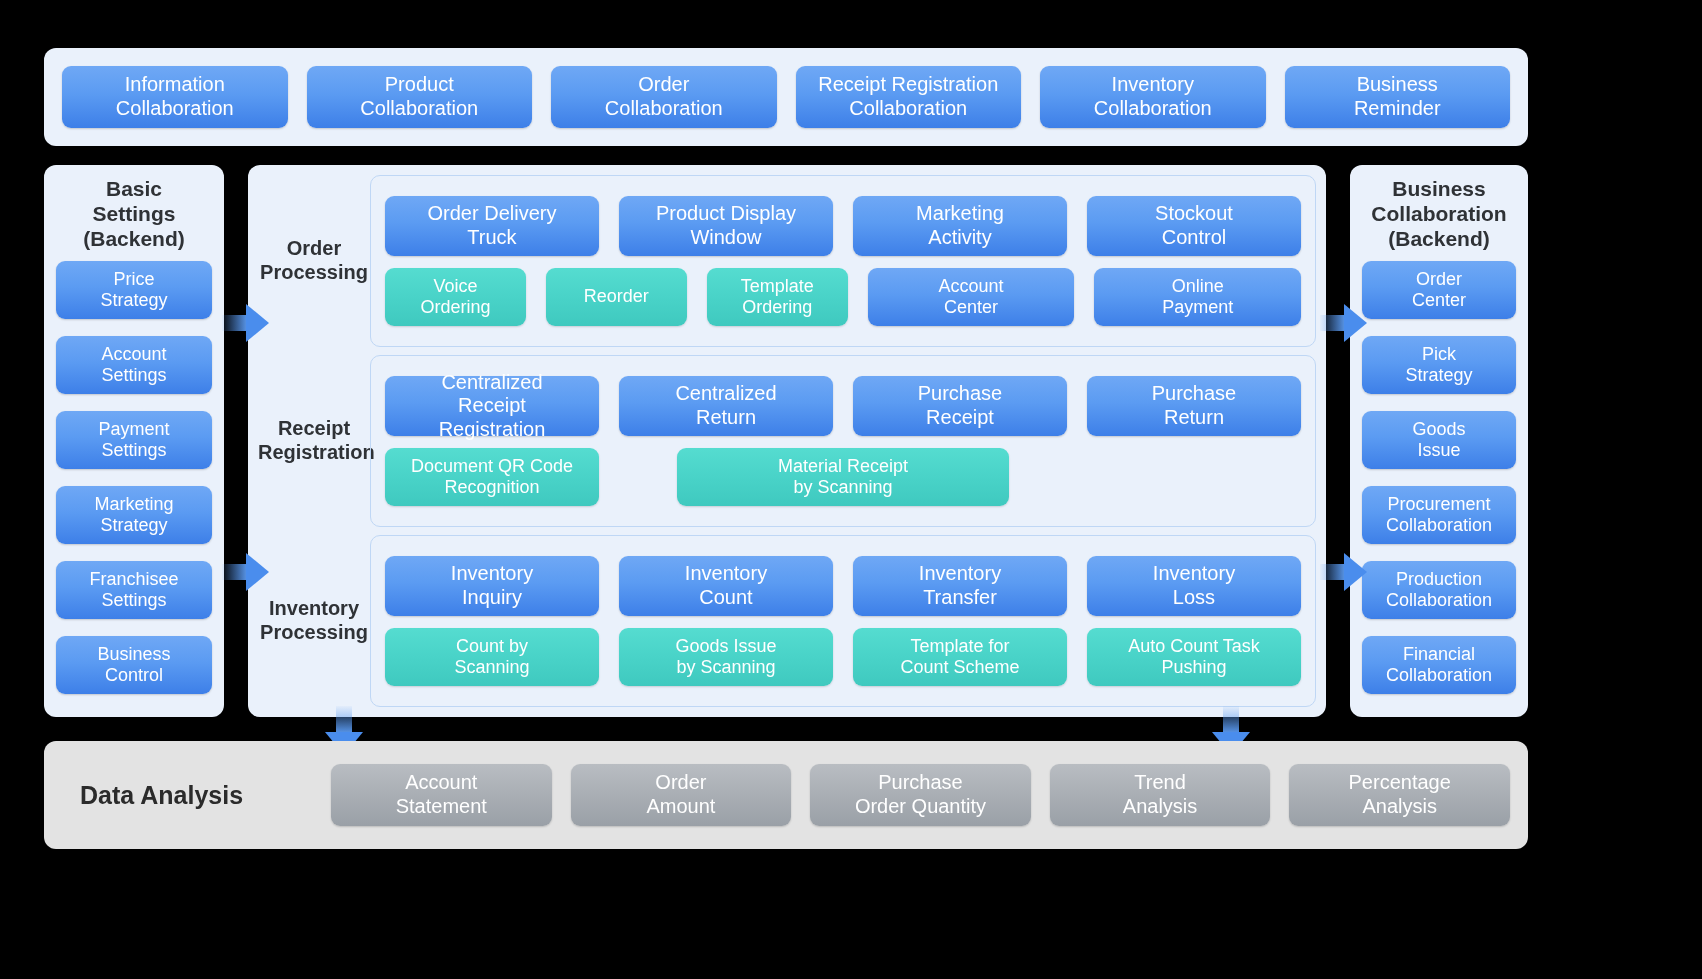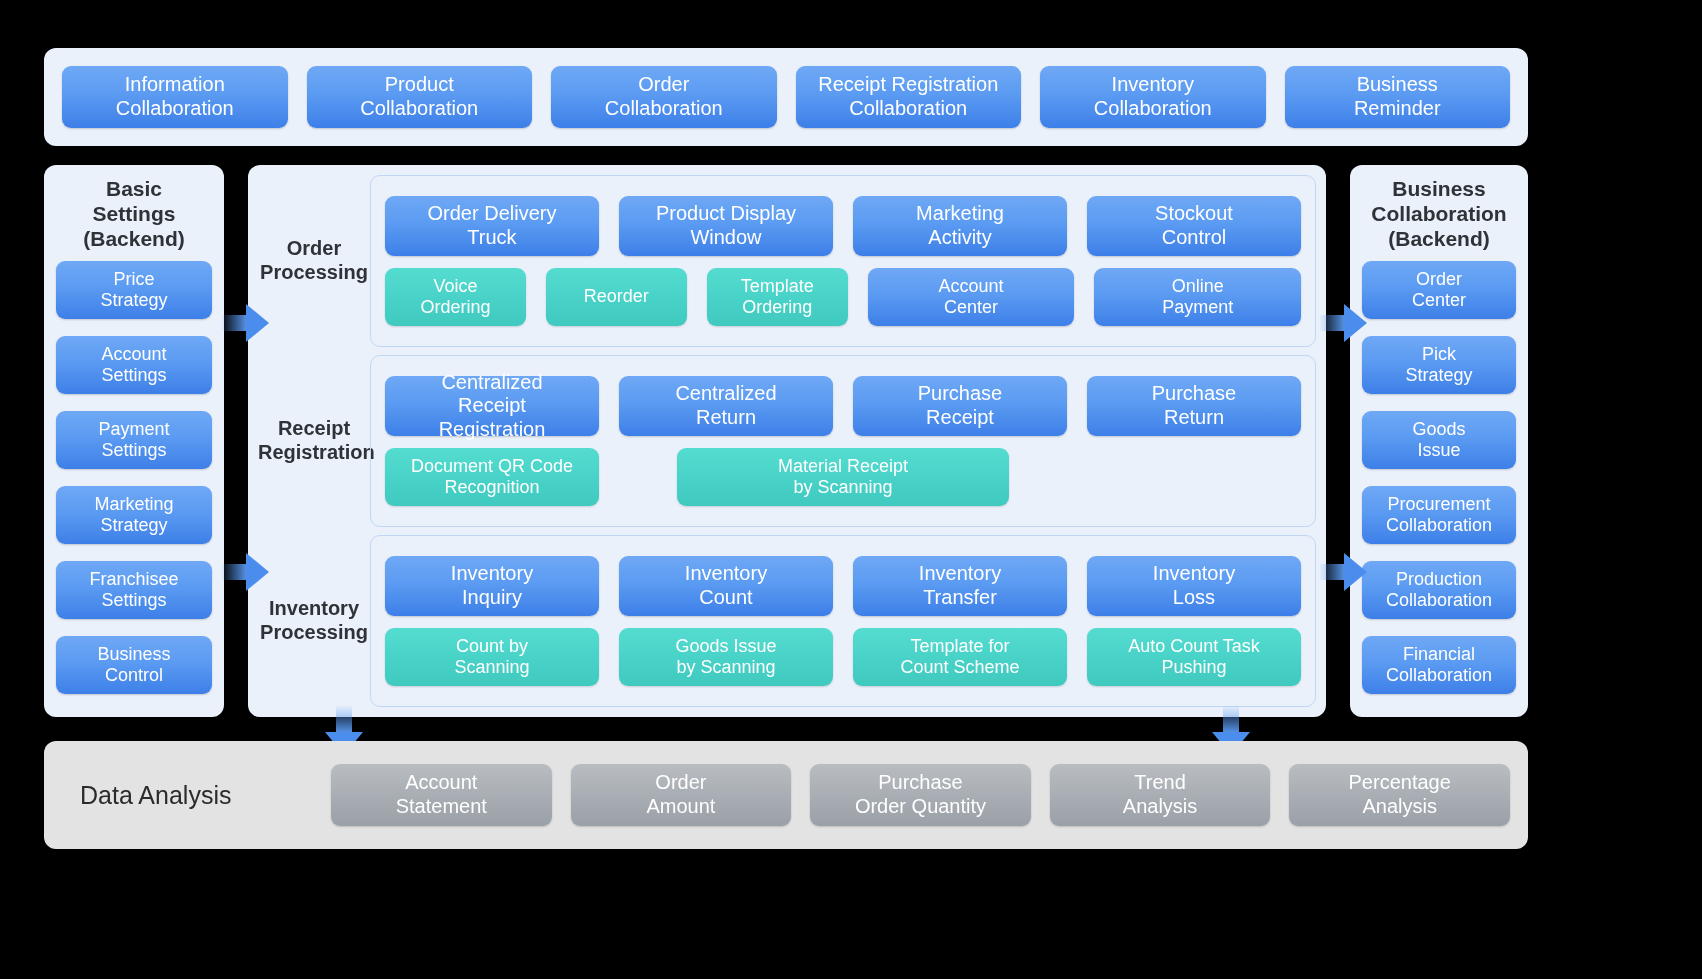--- a/index.html
+++ b/index.html
@@ -154,21 +154,21 @@
     position: absolute; left: 44px; top: 741px;
     width: 1484px; height: 108px;
     background: #e3e3e3;
     border-radius: 12px;
     display: flex; align-items: center;
     padding: 0 18px;
     gap: 19px;
   }
   .bottom-title {
     width: 250px; flex: none;
-    color: #2b2b2b; font-weight: normal; font-size: 25px;
+    color: #2b2b2b; font-weight: bold; font-size: 25px;
     padding-left: 18px;
   }
   .bottom-panel .gray-box { flex: 1; height: 62px; }
 
   
   .arrow-right {
     position: absolute;
     width: 46px; height: 38px;
   }
   .arrow-right .shaft {

